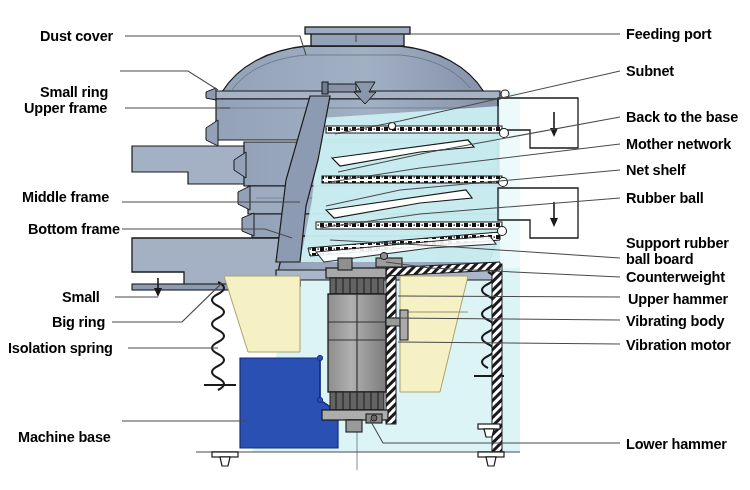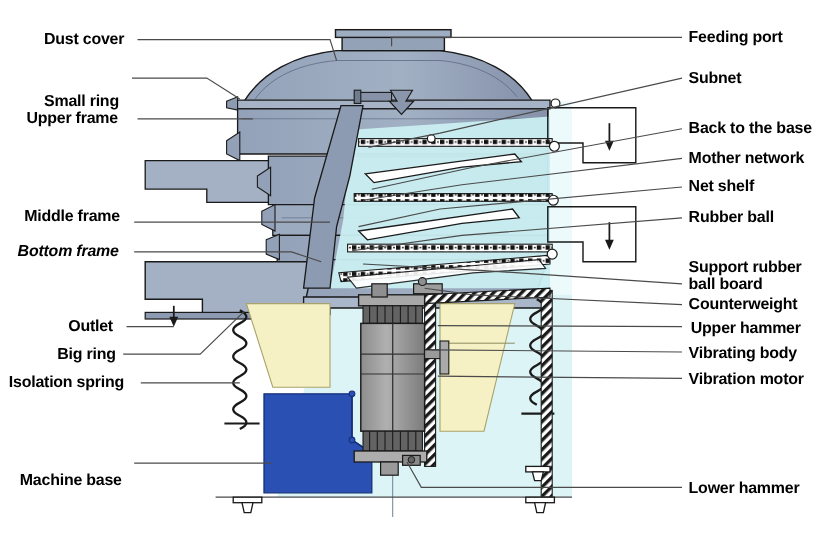--- a/index.html
+++ b/index.html
@@ -251,22 +251,22 @@
         <path d="M 620 344 L 398 342"></path>
         <path d="M 620 443 L 383 443 L 370 420"></path>
       </g>
   </svg>
 
   <div id="labels-left-layer">
       <div class="lbl l" style="top: 29px; left: 40px;">Dust cover</div>
       <div class="lbl l" style="top: 48px; left: 40px; margin-top: 37px;">Small ring</div>
       <div class="lbl l" style="top: 101px; left: 24px;">Upper frame</div>
       <div class="lbl l" style="top: 190px; left: 22px;">Middle frame</div>
-      <div class="lbl l" style="top: 222px; left: 16px; font-style: italic;">Bottom frame</div>
-      <div class="lbl l" style="top: 290px; left: 62px;">Outlet</div>
+      <div class="lbl l" style="top: 222px; left: 28px;">Bottom frame</div>
+      <div class="lbl l" style="top: 290px; left: 62px;">Small</div>
       <div class="lbl l" style="top: 315px; left: 52px;">Big ring</div>
       <div class="lbl l" style="top: 341px; left: 8px;">Isolation spring</div>
       <div class="lbl l" style="top: 430px; left: 18px;">Machine base</div>
     </div>
   <div id="labels-right-layer">
       <div class="lbl r" style="top: 27px; left: 626px;">Feeding port</div>
       <div class="lbl r" style="top: 64px; left: 626px;">Subnet</div>
       <div class="lbl r" style="top: 110px; left: 626px;">Back to the base</div>
       <div class="lbl r" style="top: 137px; left: 626px;">Mother network</div>
       <div class="lbl r" style="top: 163px; left: 626px;">Net shelf</div>

